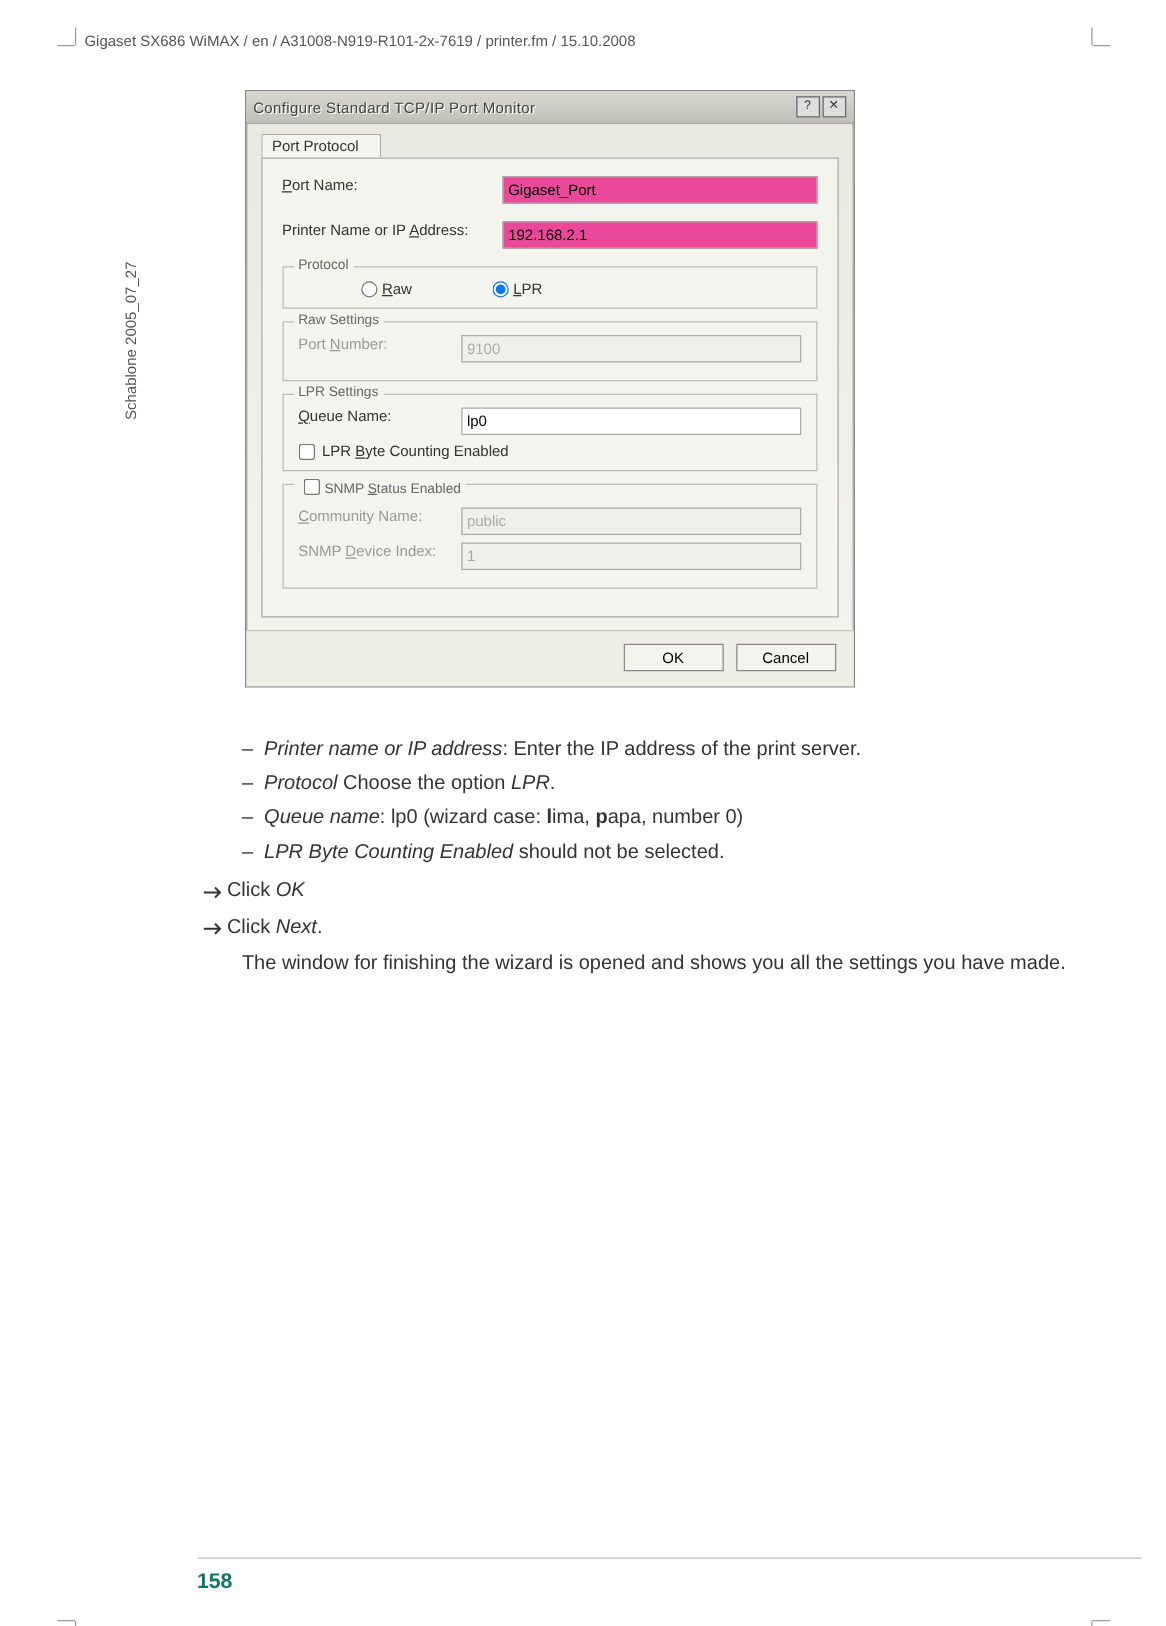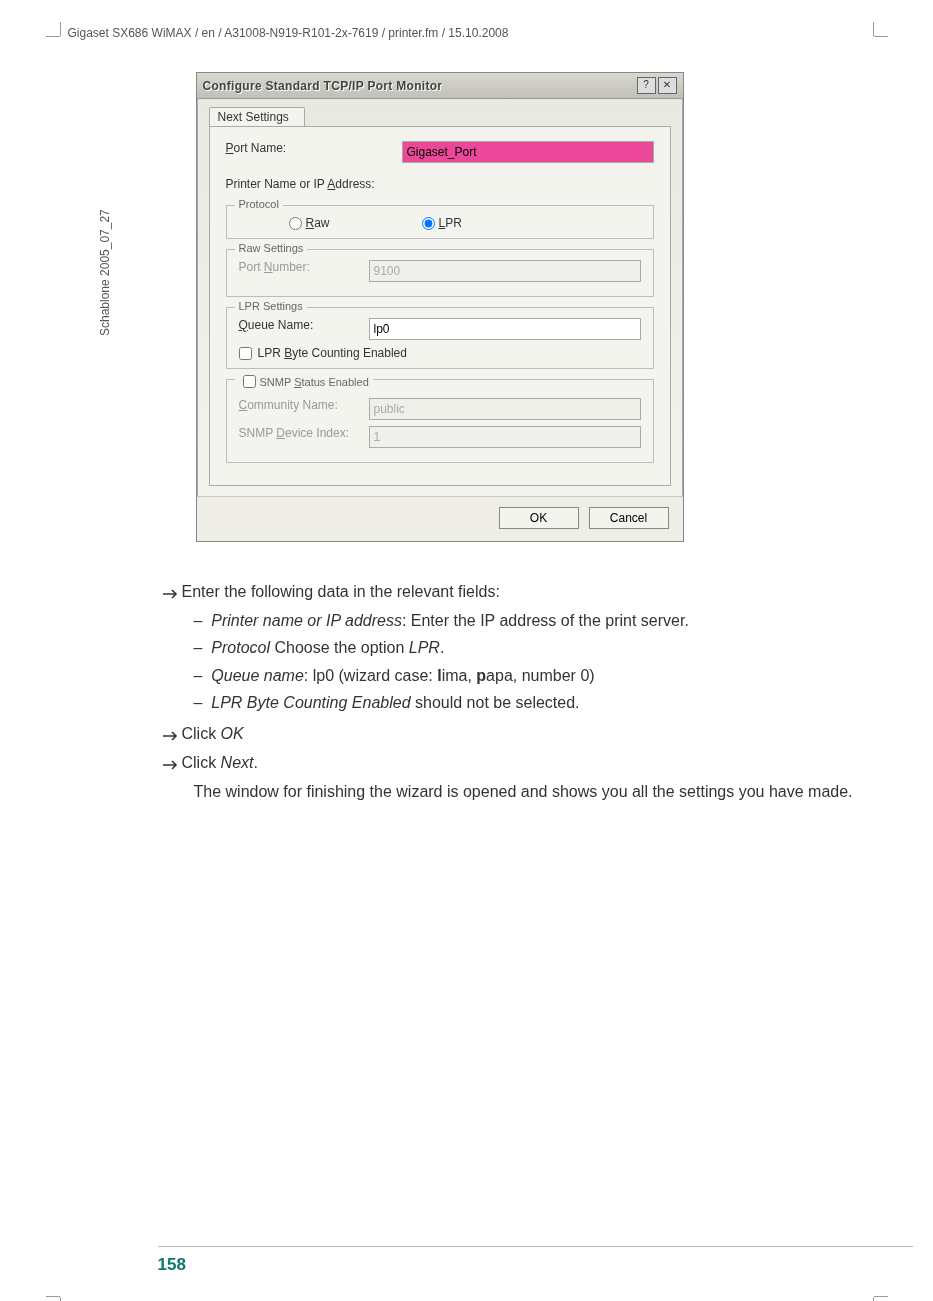--- a/index.html
+++ b/index.html
@@ -8,30 +8,30 @@
 .crop.tl-h{left:0;top:20px;width:14px;height:1px}.crop.tl-v{left:14px;top:6px;width:1px;height:14px}
 .crop.tr-h{right:0;top:20px;width:14px;height:1px}.crop.tr-v{right:14px;top:6px;width:1px;height:14px}
 .crop.bl-h{left:0;bottom:20px;width:14px;height:1px}.crop.bl-v{left:14px;bottom:6px;width:1px;height:14px}
 .crop.br-h{right:0;bottom:20px;width:14px;height:1px}.crop.br-v{right:14px;bottom:6px;width:1px;height:14px}
 .hdr{position:absolute;left:22px;top:10px;font-size:12px;color:#555}
 .side{position:absolute;left:52px;top:320px;transform:rotate(-90deg);transform-origin:left top;font-size:12px;color:#555}
 .content{position:absolute;left:112px;top:56px;width:755px}
 .section{font-size:19px;color:#888;margin-bottom:26px}
 .dialog{width:486px;margin:0 auto 38px 38px;border:1px solid #888;background:linear-gradient(#e8e8e0,#f4f4ee);font-size:12px;color:#333;box-shadow:0 0 0 1px #aaa inset}
 .tbar{background:linear-gradient(#d8d8d0,#c0c0b8);padding:4px 6px;display:flex;align-items:center;border-bottom:1px solid #999}
-.tbar .tt{font-weight:bold;color:#444;text-shadow:1px 1px 0 #fff;flex:1;letter-spacing:.3px}
+.tbar .tt{font-weight:normal;color:#444;text-shadow:1px 1px 0 #fff;flex:1;letter-spacing:.3px}
 .tbtn{width:17px;height:15px;border:1px solid #666;background:#ddd;margin-left:2px;font-size:10px;line-height:13px;text-align:center;color:#333}
 .tab{margin:8px 12px 0 12px;padding:2px 8px;border:1px solid #aaa;border-bottom:none;background:#f4f4ee;width:78px;border-radius:2px 2px 0 0}
 .panel{margin:0 12px 10px 12px;border:1px solid #aaa;background:#f4f4ee;padding:14px 16px 12px 16px}
 .row{display:flex;align-items:flex-start;margin-bottom:14px}
 .row label{width:176px}
 .row input[type=text]{flex:1;border:1px solid #aaa;padding:3px 4px;background:#ec4899;font-size:12px}
 .group{border:1px solid #bbb;padding:10px 12px 8px 12px;margin-bottom:10px;position:relative}
 .group .legend{position:absolute;top:-8px;left:8px;background:#f4f4ee;padding:0 4px;font-size:11px;color:#666}
-.radios{display:flex;gap:92px;padding-left:50px}
+.radios{display:flex;gap:64px;padding-left:50px}
 .radios label{display:flex;align-items:center;gap:4px}
 .radios input{margin:0}
 .g-row{display:flex;margin-bottom:6px}
 .g-row label{width:130px}
 .g-row input[type=text]{flex:1;border:1px solid #aaa;padding:3px 4px;font-size:12px}
 .g-row input[disabled]{background:#f0f0ea;color:#aaa}
 .chk{display:flex;align-items:center;gap:6px;margin-top:6px}
 .chk input{margin:0}
 .btns{display:flex;justify-content:flex-end;gap:10px;padding:10px 14px 12px 14px;border-top:1px solid #c8c8c0;background:#eeeee6}
 .btns button{width:80px;padding:3px 0;border:1px solid #888;background:#f4f4ee;font-size:12px}
@@ -63,28 +63,29 @@
 <div class="side">Schablone 2005_07_27</div>
 
 <div class="content">
 
 <div class="dialog">
  <div class="tbar">
   <span class="tt">Configure Standard TCP/IP Port Monitor</span>
   <span class="tbtn">?</span>
   <span class="tbtn">✕</span>
  </div>
- <div class="tab">Next Settings</div>
+ <div class="tab">Port Protocol</div>
  <div class="panel">
   <div class="row">
    <label><u>P</u><span>ort Name:</span></label>
    <input type="text" value="Gigaset_Port" style="">
   </div>
   <div class="row">
    <label>Printer Name or IP <u>A</u>ddress:</label>
+   <input type="text" value="192.168.2.1" style="">
   </div>
   <div class="group">
    <div class="legend">Protocol</div>
    <div class="radios">
     <label>
                 <input type="radio" name="proto" style="">
                 <span><u>R</u>aw</span>
               </label>
     <label>
                 <input type="radio" name="proto" checked="" style="">
@@ -124,23 +125,20 @@
    </div>
   </div>
  </div>
  <div class="btns">
   <button>OK</button>
   <button>Cancel</button>
  </div>
 </div>
 
 <div class="instr">
- <div class="li"><span class="arw"><svg width="18" height="10">
-              <path d="M1 5 L14 5 M10 1 L14 5 L10 9" stroke="#333" stroke-width="1.6" fill="none"></path>
-            </svg></span><span>Enter the following data in the relevant fields:</span></div>
  <div class="sub">–&nbsp;&nbsp;<b>Printer name or IP address</b><span>: Enter the IP address of the print server.</span></div>
  <div class="sub">–&nbsp;&nbsp;<b>Protocol</b><span> Choose the option </span><b>LPR</b><span>.</span></div>
  <div class="sub">–&nbsp;&nbsp;<b>Queue name</b><span>: lp0 (wizard case: </span><strong>l</strong><span>ima, </span><strong>p</strong><span>apa, number 0)</span></div>
  <div class="sub">–&nbsp;&nbsp;<b>LPR Byte Counting Enabled</b><span> should not be selected.</span></div>
  <div class="li" style="margin-top:8px"><span class="arw"><svg width="18" height="10">
               <path d="M1 5 L14 5 M10 1 L14 5 L10 9" stroke="#333" stroke-width="1.6" fill="none"></path>
             </svg></span><span>Click </span><b>OK</b></div>
  <div class="li"><span class="arw"><svg width="18" height="10">
               <path d="M1 5 L14 5 M10 1 L14 5 L10 9" stroke="#333" stroke-width="1.6" fill="none"></path>
             </svg></span><span>Click </span><b>Next</b><span>.</span></div>

